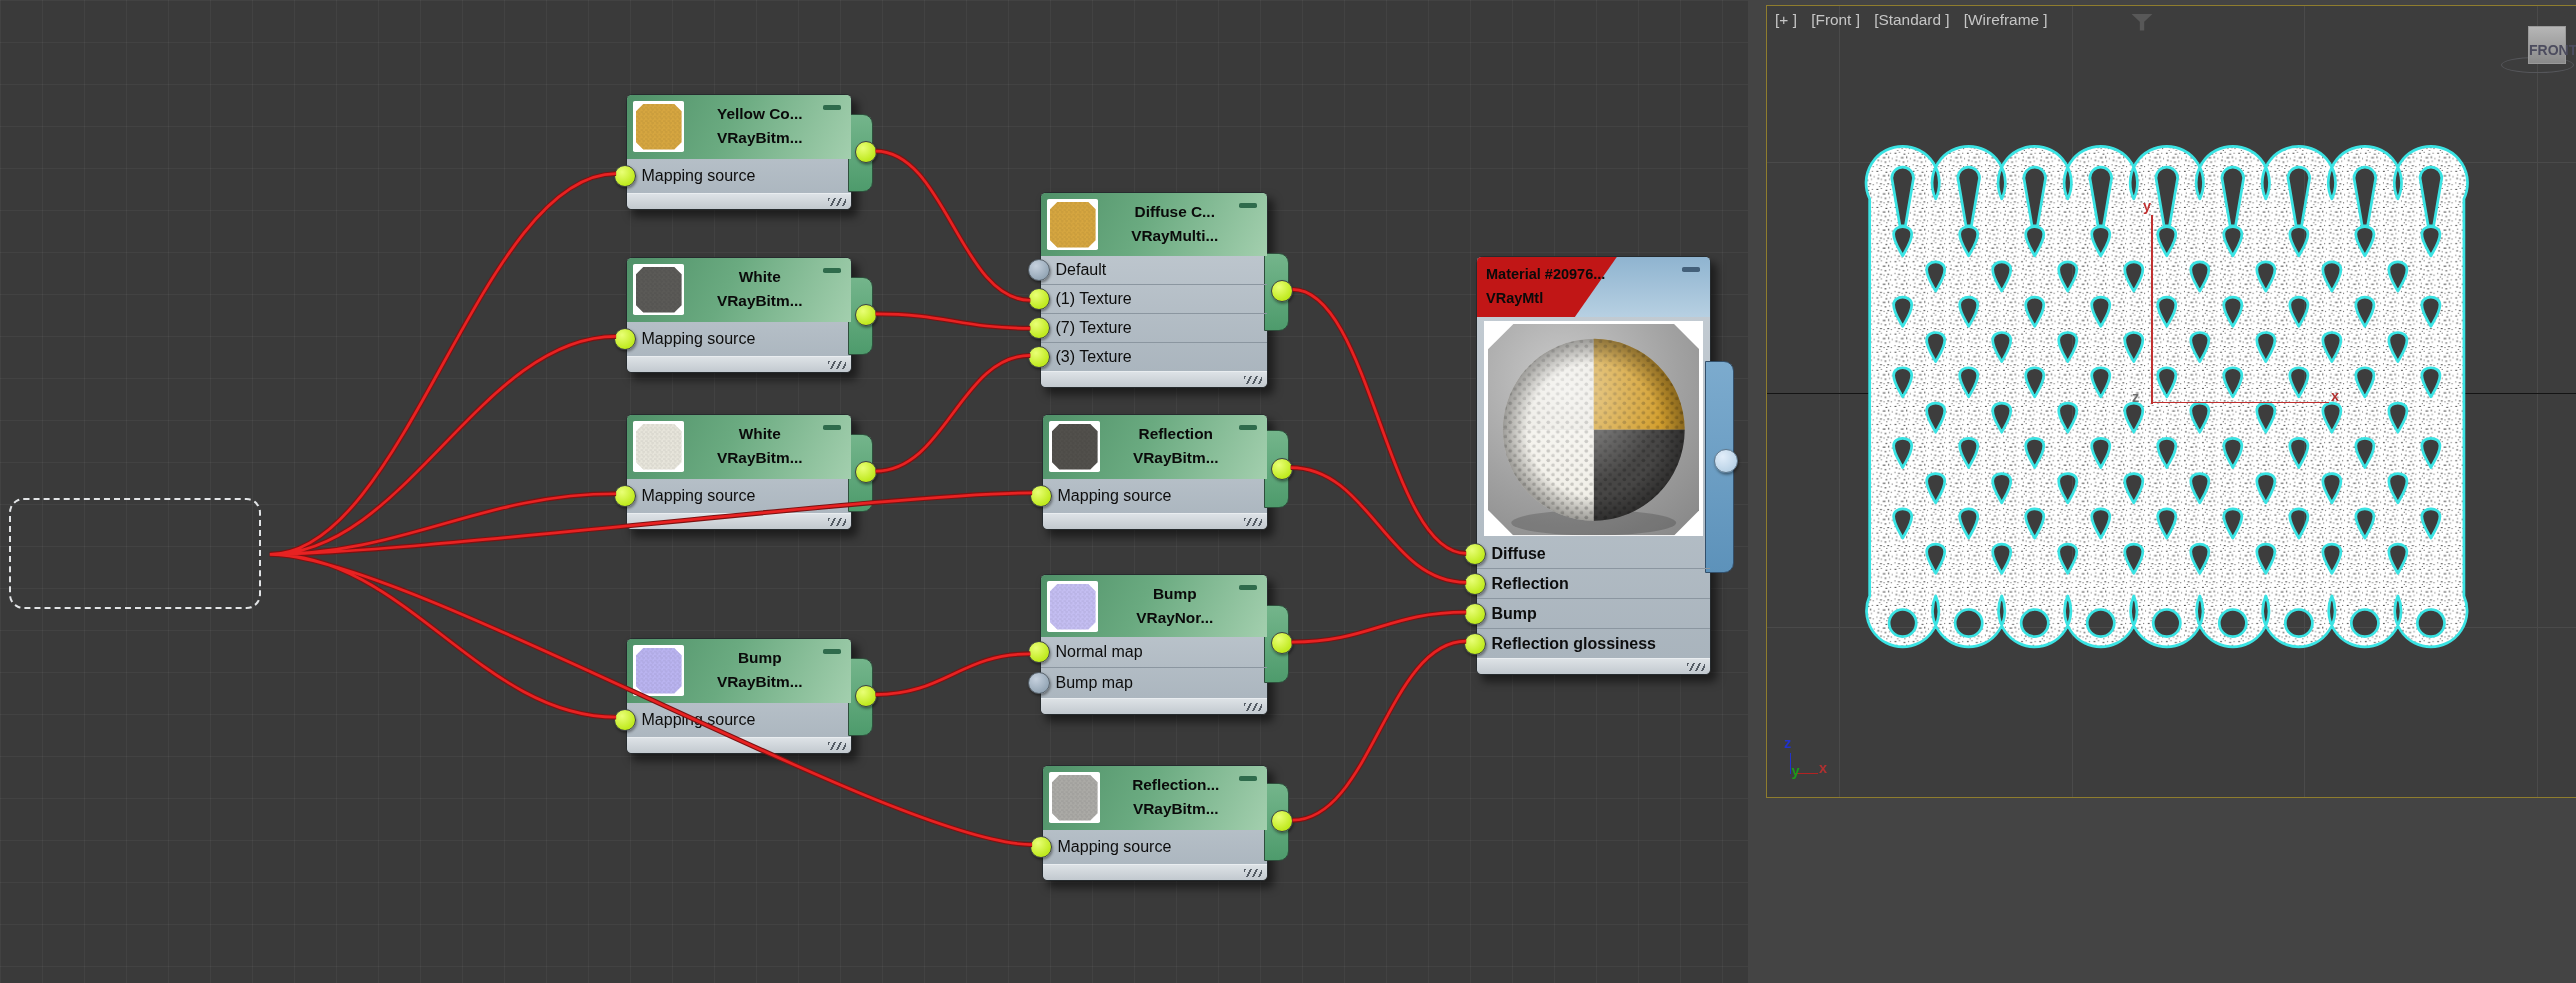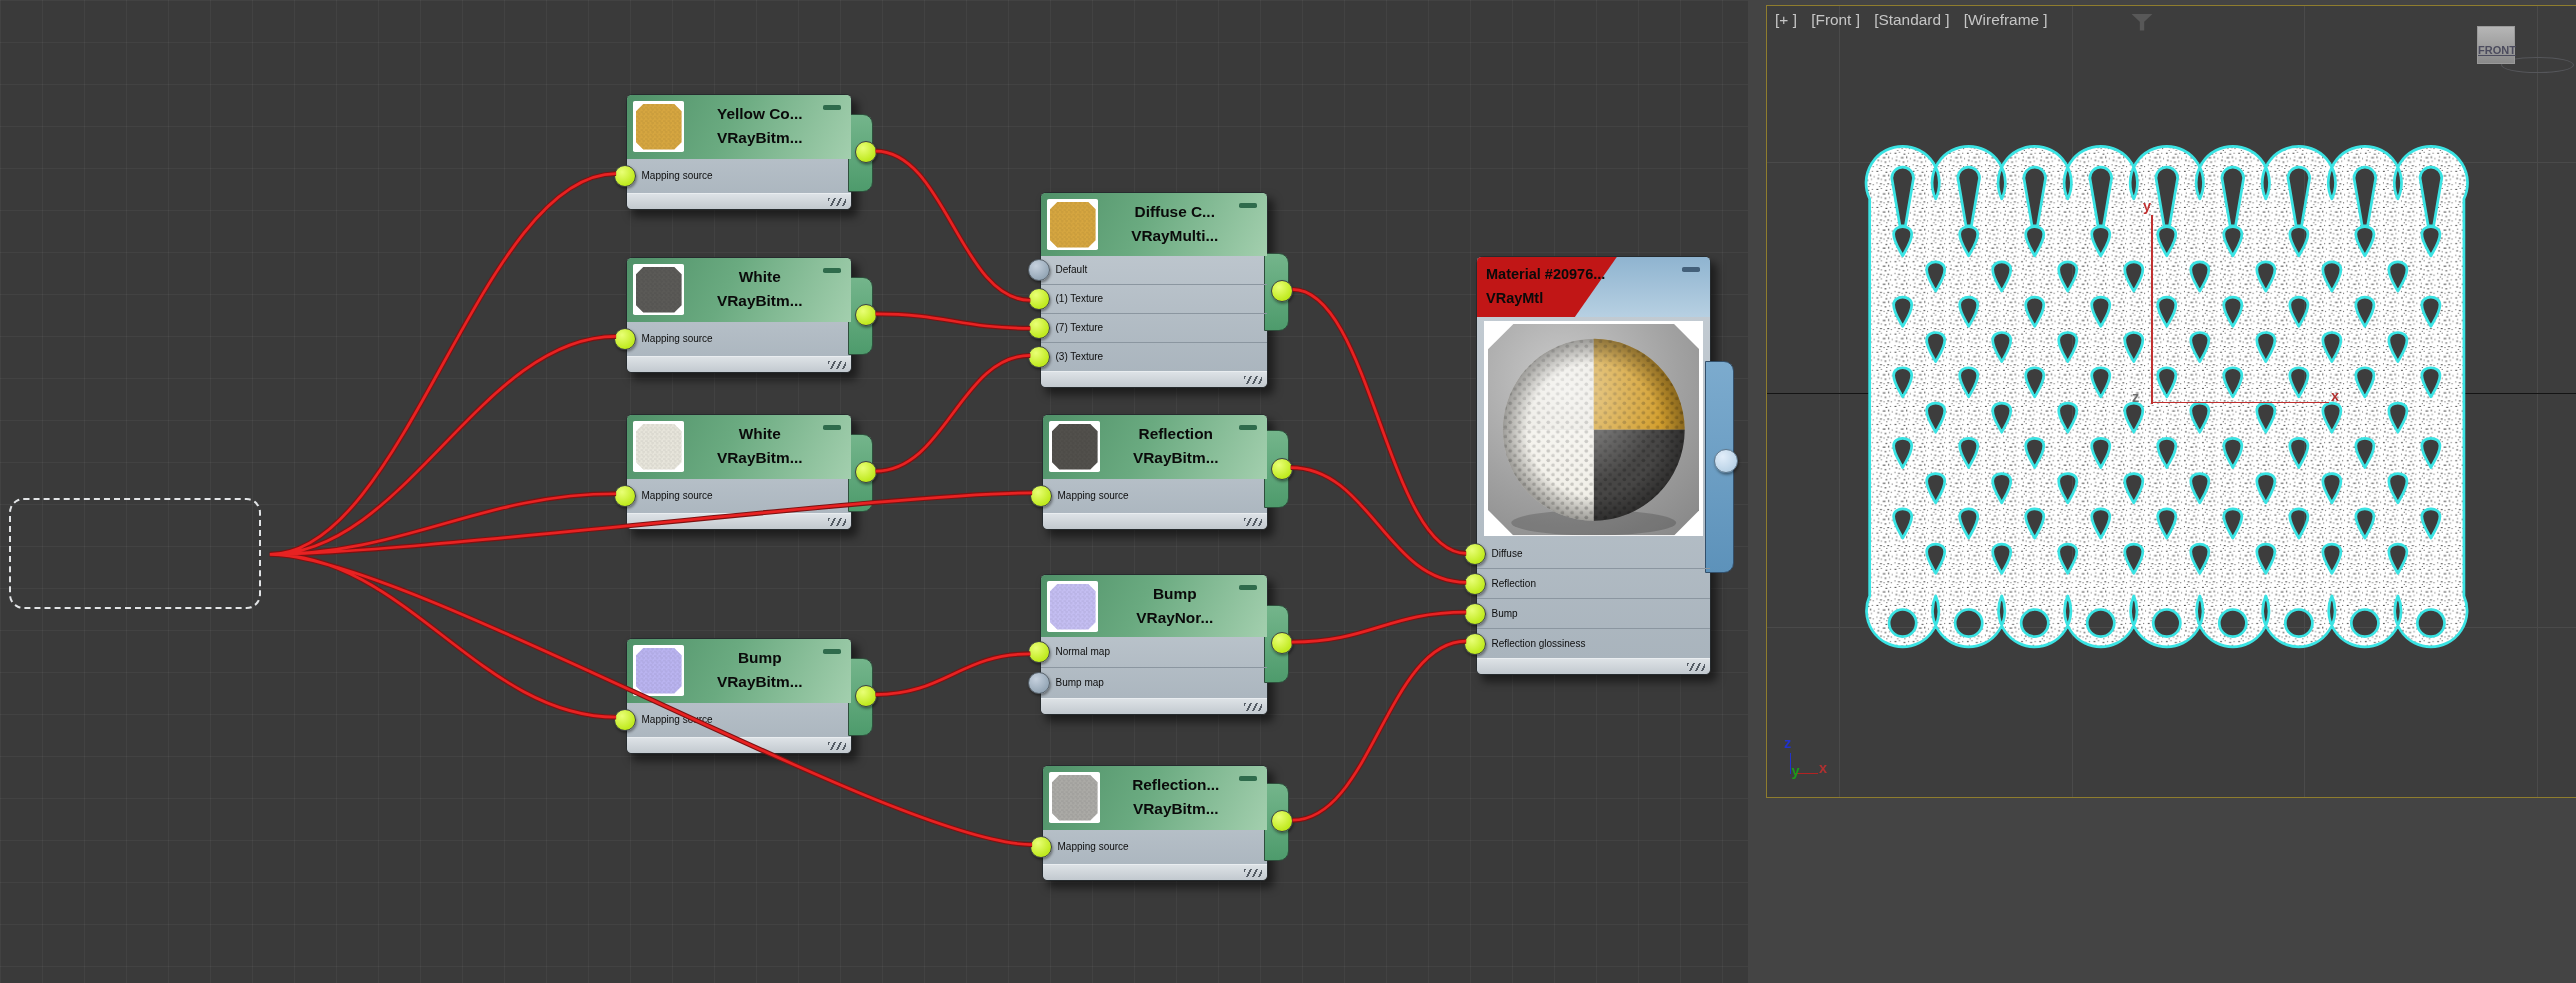--- a/index.html
+++ b/index.html
@@ -21,23 +21,23 @@
        height:64px;text-align:center;}
   .thumb{position:absolute;left:6.3px;top:6.3px;width:51px;height:51px;background:#fff;border-radius:1.8px;}
   .thumb-in{position:absolute;inset:2.7px;
        clip-path:polygon(16% 0,84% 0,100% 16%,100% 84%,84% 100%,16% 100%,0 84%,0 16%);
        background-image:repeating-conic-gradient(rgba(0,0,0,.05) 0 25%,transparent 0 50%);
        background-size:4.5px 4.5px;}
   .tt{position:absolute;left:65px;top:7.2px;right:23.5px;color:#0a0a0a;}
   .t1,.t2{font-size:15.4px;font-weight:bold;line-height:23.5px;white-space:nowrap;overflow:hidden;}
   .dash{position:absolute;top:10px;right:10px;width:18px;height:5.4px;border-radius:1.8px;background:#2f6b4c;}
   .slot{position:relative;height:34px;line-height:34px;padding-left:14.5px;
-        font-size:10px;color:#0d0d0d;white-space:nowrap;}
+        font-size:16px;color:#0d0d0d;white-space:nowrap;}
   .slot31{height:28px;line-height:28px;}
-  .slot32{height:29px;line-height:29px;}
+  .slot32{height:29px;line-height:29px;font-weight:bold;}
   .slot33{height:30px;line-height:30px;}
   .slot + .slot{border-top:0.9px solid #8b96a0;}
   .sock{position:absolute;width:20px;height:20px;border-radius:50%;
         border:1.8px solid #3e4342;box-shadow:0.9px 1.8px 2.7px rgba(0,0,0,.4);}
   .sock.green{background:radial-gradient(circle at 35% 30%,#e9ff76,#c0ea1f 70%);}
   .sock.gray{background:radial-gradient(circle at 35% 30%,#c6d1de,#93a5b5 75%);border-color:#566069;}
   .sock.blue{background:radial-gradient(circle at 35% 30%,#e2eefa,#b9d2e6 75%);border-color:#60788c;}
   .slot .sock{left:-12.7px;top:50%;transform:translateY(-50%);}
   .ftr{position:relative;height:14.5px;border-top:1.8px solid #e9edf0;border-radius:0 0 4.5px 4.5px;
        background:linear-gradient(#dde2e6,#c2c9cf);}
@@ -73,23 +73,23 @@
   .vp-grid-h{position:absolute;left:0;right:0;height:0.9px;background:#4a4a4a;}
   .vp-axis-black{position:absolute;left:0;right:0;top:387px;height:1.8px;background:#141414;}
   .vp-header{position:absolute;left:8.1px;top:5.4px;font-size:15.4px;color:#c6c6c6;z-index:6;}
   .vp-header span{margin-right:10px;}
   .funnel{position:absolute;left:364px;top:8.1px;width:22px;height:17px;background:#585858;z-index:6;
           clip-path:polygon(0 0,100% 0,60% 48%,60% 100%,40% 100%,40% 48%);}
   #knit{position:absolute;left:0;top:0;z-index:3;}
   .obj-axis-v{position:absolute;left:384px;top:209px;width:1.8px;height:189px;background:#c03030;z-index:4;}
   .obj-axis-h{position:absolute;left:384px;top:396px;width:178px;height:1.8px;background:#c03030;z-index:4;}
   .axlabel{position:absolute;font-size:14.5px;font-weight:bold;z-index:5;}
-  .viewcube{position:absolute;left:710px;top:20px;width:36px;height:36px;z-index:6;
+  .viewcube{position:absolute;left:761px;top:20px;width:36px;height:36px;z-index:6;
             background:linear-gradient(#b6b6b6,#8a8a8a);border:0.9px solid #9a9a9a;
-            color:#4c4c5e;font-size:11px;font-weight:bold;text-align:center;line-height:47px;text-decoration:underline;}
+            color:#4c4c5e;font-size:14px;font-weight:bold;text-align:center;line-height:47px;}
   .viewcube-ring{position:absolute;left:734px;top:51px;width:71px;height:14.5px;z-index:5;
             border:1.8px solid #55565a;border-radius:50%;}
   .tripod-z{position:absolute;left:22.6px;top:747px;width:1.8px;height:21px;background:#2233cc;z-index:5;}
   .tripod-x{position:absolute;left:28px;top:767px;width:22.6px;height:1.8px;background:#b22222;z-index:5;}
 </style>
 </head>
 <body>
 
 <div class="graph">
 

